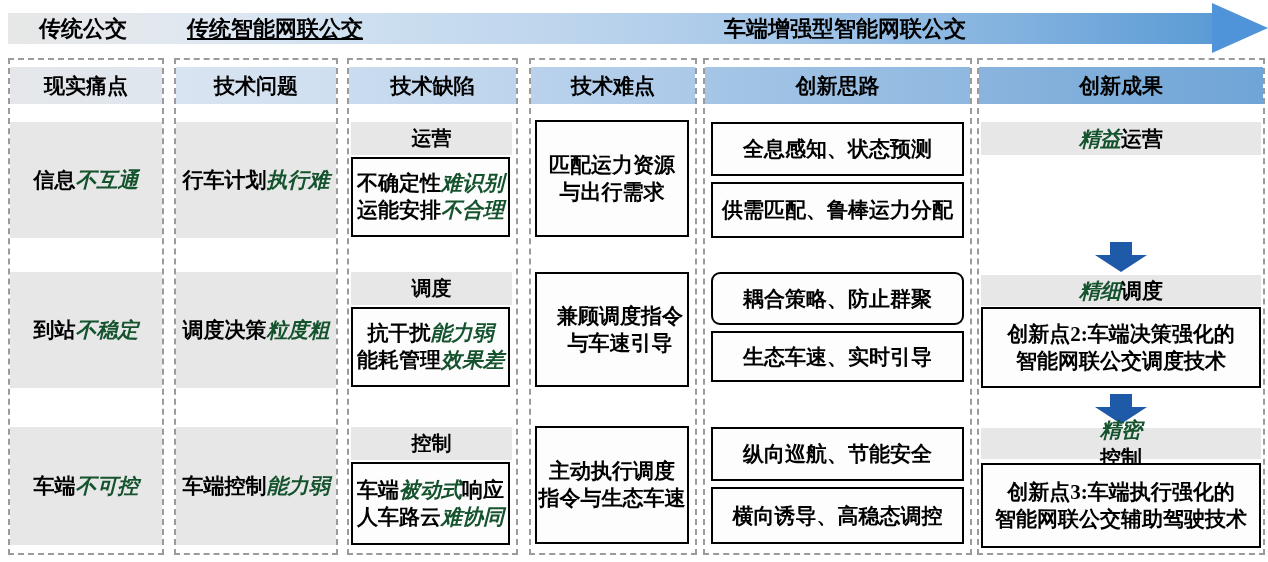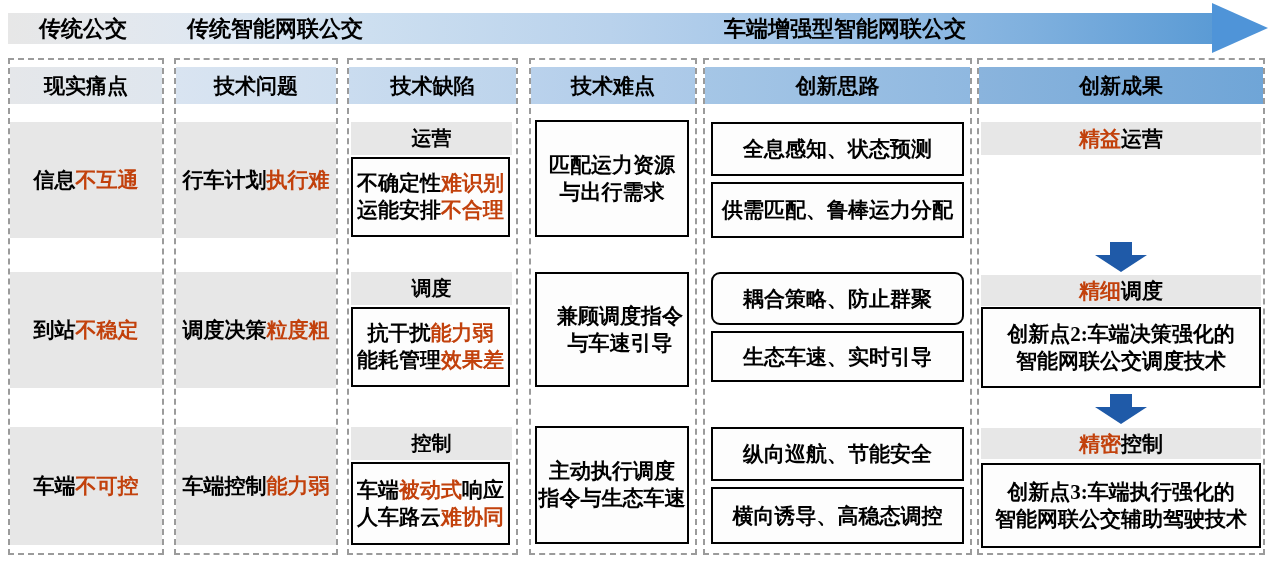--- a/index.html
+++ b/index.html
@@ -9,21 +9,21 @@
   
   .banner-band{position:absolute;left:8px;top:13px;width:1204px;height:31px;
     background:linear-gradient(to right,#e7e7e7 0%,#e4e8ed 9%,#dde7f2 18%,#cddff0 30%,
                #b9d2ec 50%,#9fc3e7 68%,#7fb0de 85%,#5b9bd5 100%);}
   .banner-head{position:absolute;left:1212px;top:3px;width:0;height:0;
     border-top:25px solid transparent;border-bottom:25px solid transparent;
     border-left:56px solid #4f94d8;}
   .stage-label{position:absolute;top:15px;height:28px;line-height:28px;
     font-size:22px;text-align:center;white-space:nowrap;}
   .s1{left:8px;width:150px;}
-  .s2{left:175px;width:200px;}
+  .s2{left:175px;width:200px;text-decoration:underline;}
   .s3{left:690px;width:310px;}
 
   
   .col{position:absolute;top:58px;height:497px;border:2px dashed #9b9b9b;
        box-sizing:border-box;background:#fff;}
   .c1{left:8px;width:156px;}
   .c2{left:174px;width:164px;}
   .c3{left:347px;width:171px;}
   .c4{left:529px;width:168px;}
   .c5{left:703px;width:269px;}
@@ -31,36 +31,36 @@
 
   .hdr{position:absolute;top:7px;left:0;right:0;height:37px;display:flex;
        align-items:center;justify-content:center;font-size:21px;white-space:nowrap;}
   .h1{background:linear-gradient(to right,#e5e7ea,#dfe6ee);}
   .h2{background:linear-gradient(to right,#d9e4f1,#cfdff0);}
   .h3{background:linear-gradient(to right,#cadcef,#bdd4ec);}
   .h4{background:linear-gradient(to right,#bad2ec,#abc9e8);}
   .h5{background:linear-gradient(to right,#a5c6e6,#8fb8e0);}
   .h6{background:linear-gradient(to right,#8ab4dd,#6fa5d7);}
 
-  .red{color:#c2410c;}
+  .red{color:#14532d;font-style:italic;}
 
   
   .gray-row{position:absolute;left:0;right:0;background:#e7e7e7;display:flex;
     align-items:center;justify-content:center;font-size:21px;white-space:nowrap;}
   .r1{top:62px;height:116px;} .r2{top:212px;height:116px;} .r3{top:367px;height:118px;}
 
   
   .mini-label{position:absolute;background:#e7e7e7;display:flex;align-items:center;
     justify-content:center;font-size:20px;white-space:nowrap;}
   .dl1{top:62px;height:33px;left:2px;right:4px;}
   .dl2{top:212px;height:33px;left:2px;right:4px;}
   .dl3{top:367px;height:33px;left:2px;right:4px;}
   .rl1{top:62px;height:33px;left:2px;right:2px;font-size:21px;}
   .rl2{top:215px;height:31px;left:2px;right:2px;font-size:21px;}
-  .rl3{top:368px;height:31px;left:2px;right:2px;font-size:21px;}
+  .rl3{top:368px;height:31px;left:2px;right:2px;font-size:21px;flex-direction:column;}
 
   
   .solid-box{position:absolute;border:2px solid #000;background:#fdfdfd;
     display:flex;flex-direction:column;align-items:center;justify-content:center;
     text-align:center;font-size:21px;box-sizing:border-box;}
   .solid-box .line{line-height:27px;white-space:nowrap;}
   .db1{top:97px;height:80px;left:2px;right:6px;}
   .db2{top:247px;height:80px;left:2px;right:6px;}
   .db3{top:402px;height:83px;left:2px;right:6px;}
   .t1{top:60px;height:117px;left:4px;right:6px;}

